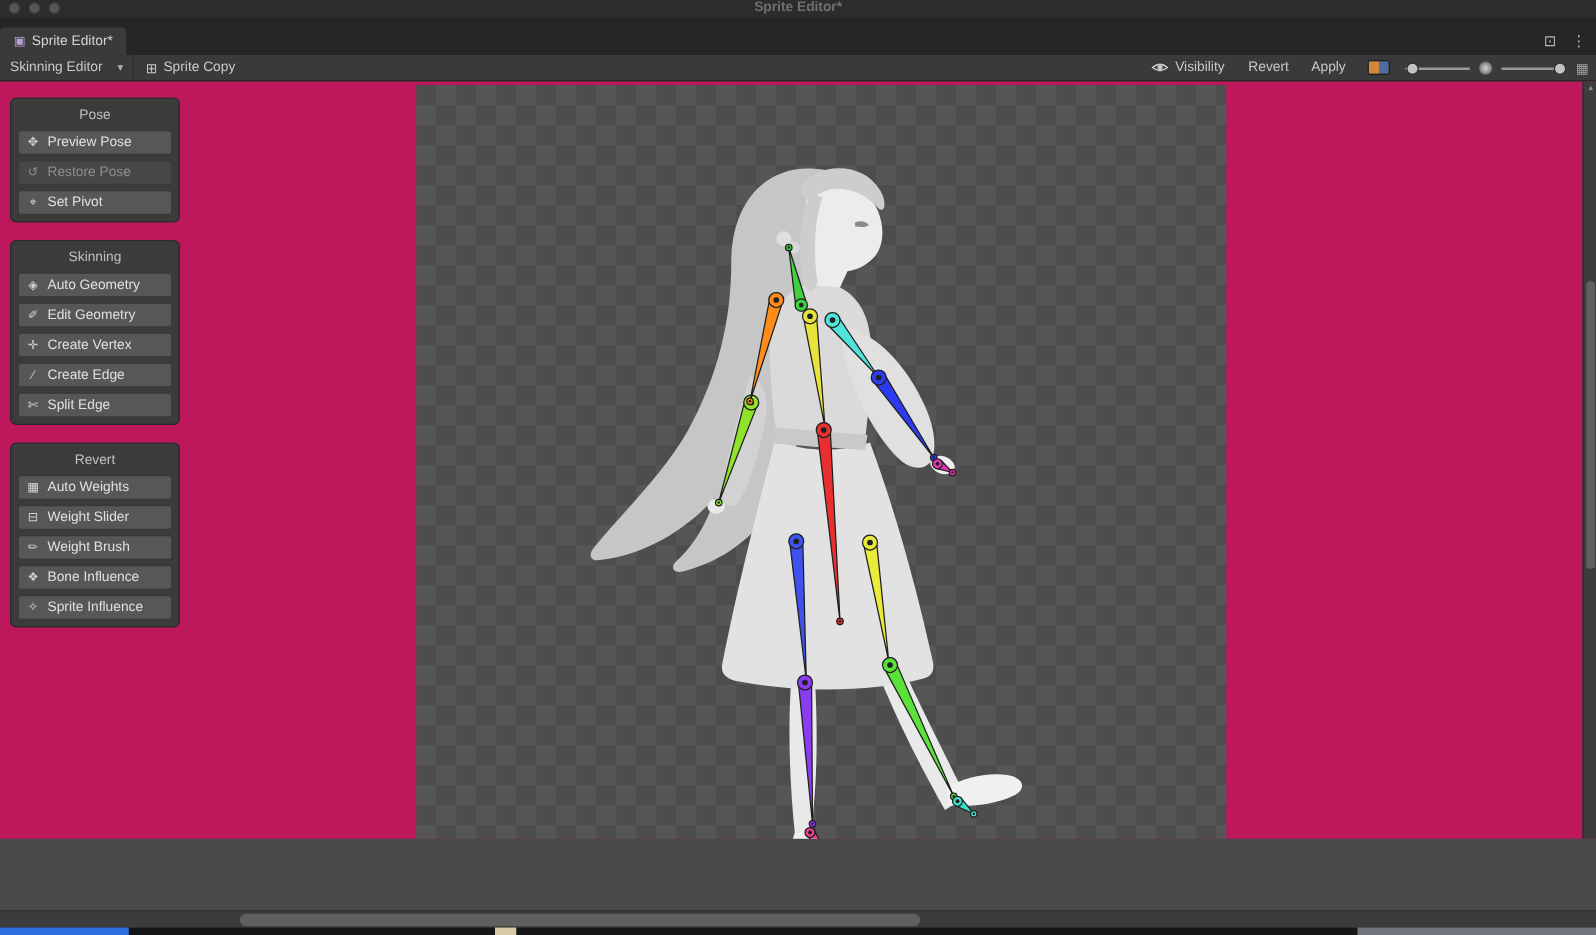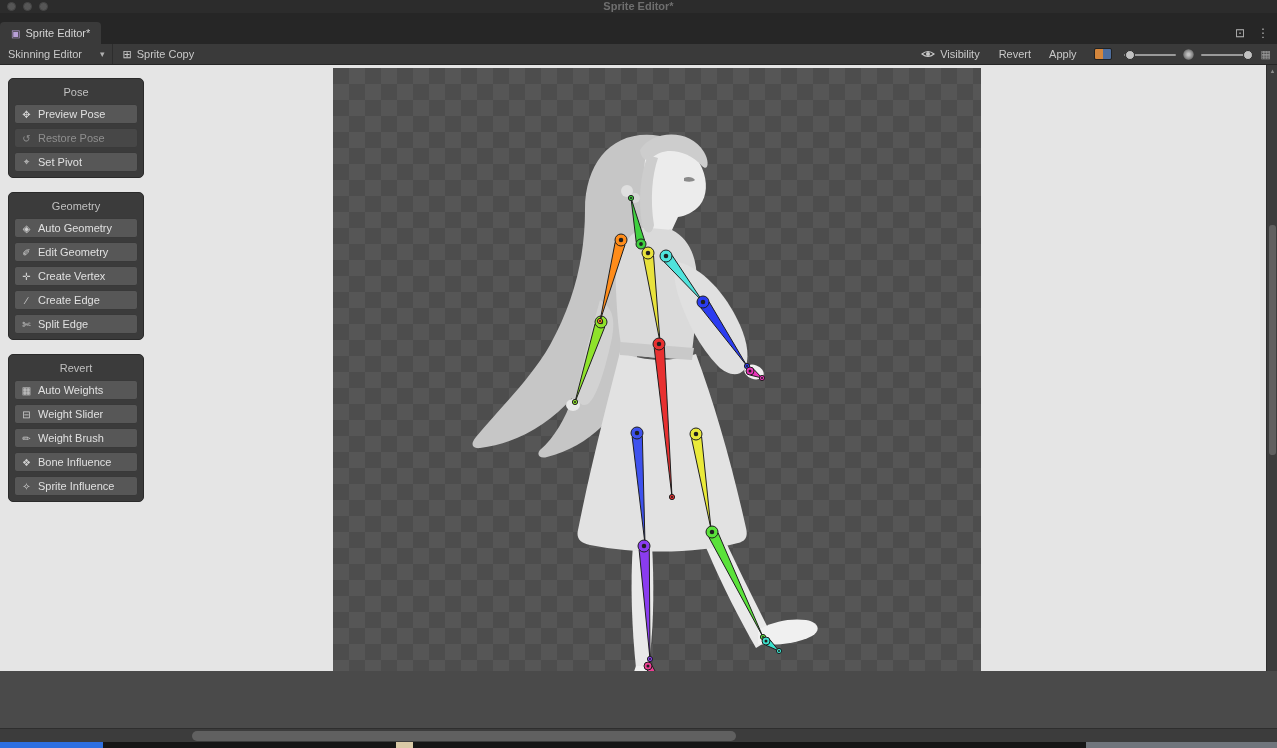--- a/index.html
+++ b/index.html
@@ -12,37 +12,37 @@
                 color:#6f6f6f; line-height:13px; }
 
   .tabbar { position:absolute; top:13px; left:0; width:1277px; height:31px; background:#262626; z-index:29; }
   .tab { position:absolute; left:0; bottom:0; height:22px; display:inline-flex; align-items:center; gap:5px;
          padding:0 11px; background:#3a3a3a; border-radius:4px 4px 0 0; color:#d4d4d4; font-size:11px; }
   .tab-icon { color:#b9a0d8; font-size:10px; }
   .tabbar-right { position:absolute; right:8px; bottom:4px; display:flex; gap:12px; color:#b5b5b5; font-size:12px; }
 
   .toolbar { position:absolute; top:44px; left:0; width:1277px; height:21px; background:#3a3a3a;
              border-bottom:1px solid #262626; display:flex; align-items:center; font-size:11px; color:#c9c9c9; z-index:28; }
-  .mode-dropdown { display:flex; align-items:center; gap:18px; padding:0 7px 0 8px; height:100%;
+  .mode-dropdown { display:flex; align-items:center; gap:12px; padding:0 7px 0 8px; height:100%;
                    border-right:1px solid #2d2d2d; cursor:default; }
   .mode-caret { font-size:9px; color:#b0b0b0; }
   .tb-btn { display:flex; align-items:center; gap:5px; padding:0 10px; height:100%; cursor:default; }
   .tb-spacer { flex:1; }
   .tb-text-btn { padding:4px 9px; height:100%; display:flex; align-items:center; cursor:default; }
   .swatch { width:18px; height:12px; border:1px solid #222; border-radius:2px; margin:0 8px;
             background:linear-gradient(90deg,#d4863c 50%,#4e6e9e 50%); }
   .slider { position:relative; width:52px; height:21px; margin:0 4px; }
   .slider .track { position:absolute; left:0; right:0; top:10px; height:2px; background:#9a9a9a; border-radius:1px; }
   .slider .knob { position:absolute; top:6px; width:10px; height:10px; border-radius:50%;
                   background:#c2c2c2; border:1px solid #2c2c2c; }
   .mip-icon { width:11px; height:11px; border-radius:50%; margin:0 3px;
               background:radial-gradient(circle,#c2c2c2 15%,#7d7d7d 60%,rgba(120,120,120,0) 75%); }
   .grid-icon { color:#9d9d9d; font-size:11px; margin:0 6px 0 4px; }
 
-  .content { position:absolute; top:65px; left:0; width:1277px; height:606px; background:#e5e5e5; overflow:hidden;padding-left:9px; }
+  .content { position:absolute; top:65px; left:0; width:1277px; height:606px; background:#be185d; overflow:hidden;padding-left:9px; }
   .checker { position:absolute; left:333px; top:3px; width:648px; height:656px; background-color:#4d4d4d;
              background-image:
                linear-gradient(45deg,#565656 25%,transparent 25%,transparent 75%,#565656 75%),
                linear-gradient(45deg,#565656 25%,transparent 25%,transparent 75%,#565656 75%);
              background-size:32px 32px; background-position:0 0,16px 16px; }
   svg.stage { position:absolute; left:0; top:0; pointer-events:none; }
 
   .sidebar { position:absolute; left:8px; top:13px; width:136px; display:flex; flex-direction:column; gap:14px; z-index:10; }
   .panel { background:#3b3b3b; border:1px solid #2a2a2a; border-radius:5px; padding:3px; }
   .panel-title { font-size:11px; color:#c0c0c0; text-align:center; padding:4px 0 6px; }
@@ -262,21 +262,21 @@
             <span class="btn-icon">↺</span>
             <span>Restore Pose</span>
           </div>
           <div class="side-btn">
             <span class="btn-icon">⌖</span>
             <span>Set Pivot</span>
           </div>
         </div>
       </div>
       <div class="panel">
-        <div class="panel-title">Geometry</div>
+        <div class="panel-title">Skinning</div>
         <div class="panel-buttons">
           <div class="side-btn">
             <span class="btn-icon">◈</span>
             <span>Auto Geometry</span>
           </div>
           <div class="side-btn">
             <span class="btn-icon">✐</span>
             <span>Edit Geometry</span>
           </div>
           <div class="side-btn">

